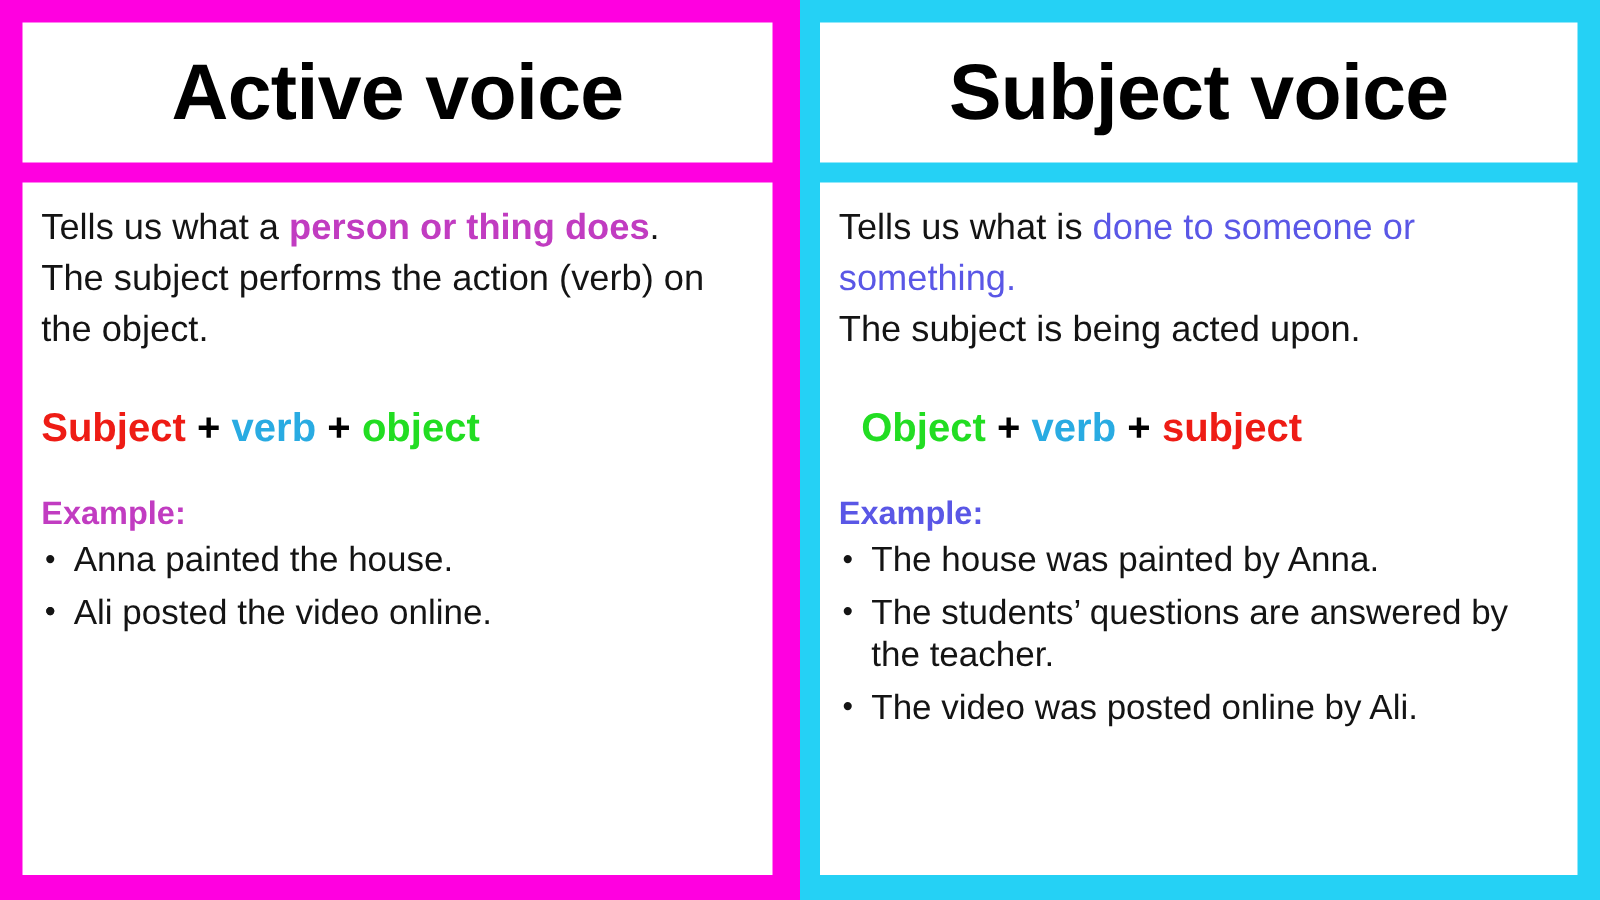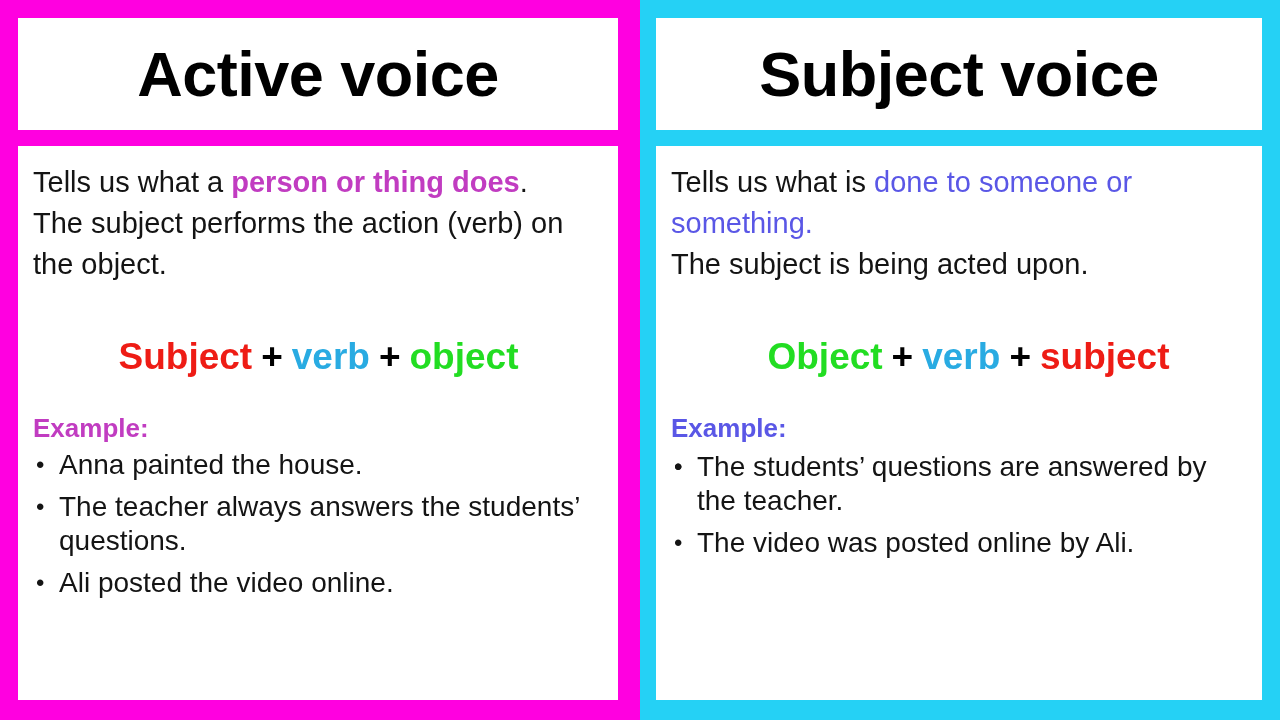--- a/index.html
+++ b/index.html
@@ -72,26 +72,25 @@
   .definition {
     font-size: 29px;
     line-height: 41px;
     color: #141414;
     margin: 0;
   }
   .definition .hl-purple { color: #C13CC1; font-weight: bold; }
   .definition .hl-blue   { color: #5A57E6; }
 
   .formula {
-    margin-top: 52px;
-    font-size: 37px;
+    margin-top: 40px;
+    font-size: 32px;
     font-weight: bold;
     line-height: 1.1;
     white-space: nowrap;
-    text-align: center;
   }
   .panel--passive .formula { padding-left: 18px; }
   .formula .f-red   { color: #EE1C15; }
   .formula .f-blue  { color: #29ABE2; }
   .formula .f-green { color: #22DD22; }
   .formula .f-plus  { color: #000000; padding: 0 9px; }
 
   .example-label {
     margin-top: 36px;
     font-size: 26px;
@@ -148,21 +147,20 @@
 
       <div class="example-label lbl-purple">Example:</div>
 
       <ul class="example-list">
         <li>
           <span class="bullet-dot">•</span>
           <span>Anna painted the house.</span>
         </li>
         <li>
           <span class="bullet-dot">•</span>
-          <span>The teacher always answers the students’ questions.</span>
         </li>
         <li>
           <span class="bullet-dot">•</span>
           <span>Ali posted the video online.</span>
         </li>
       </ul>
 
     </div>
   </section>
 
@@ -181,20 +179,21 @@
 
       <div class="formula">
         <span class="f-green">Object</span><span class="f-plus">+</span><span class="f-blue">verb</span><span class="f-plus">+</span><span class="f-red">subject</span>
       </div>
 
       <div class="example-label lbl-blue">Example:</div>
 
       <ul class="example-list">
         <li>
           <span class="bullet-dot">•</span>
+          <span>The house was painted by Anna.</span>
         </li>
         <li>
           <span class="bullet-dot">•</span>
           <span>The students’ questions are answered by the teacher.</span>
         </li>
         <li>
           <span class="bullet-dot">•</span>
           <span>The video was posted online by Ali.</span>
         </li>
       </ul>

